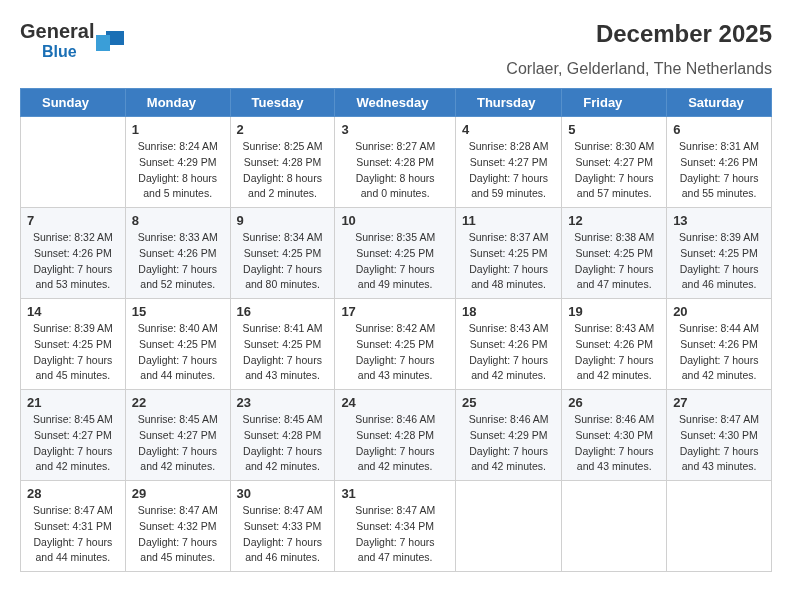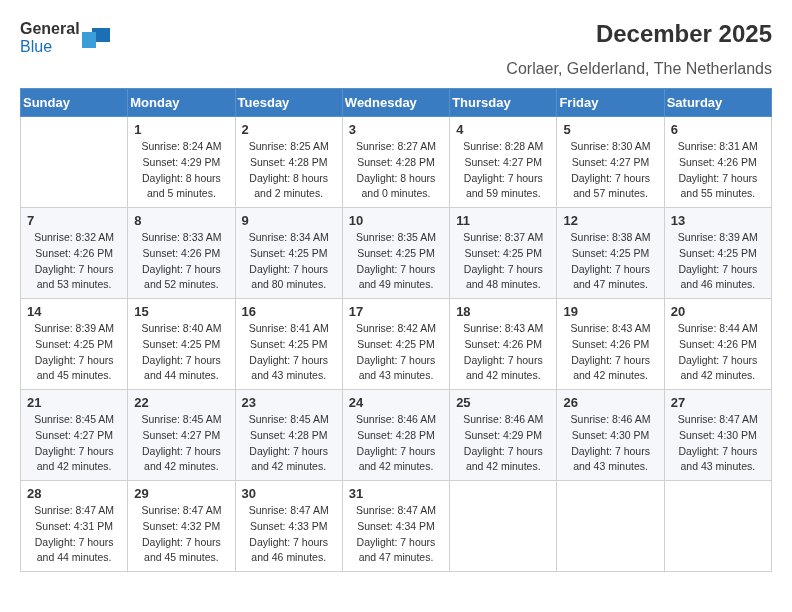--- a/index.html
+++ b/index.html
@@ -14,28 +14,29 @@
       display: flex;
       justify-content: space-between;
       align-items: flex-start;
       margin-bottom: 10px;
     }
     .logo {
       display: flex;
       align-items: center;
     }
     .logo-text-general {
-      font-size: 16px;
+      font-size: 20px;
       font-weight: bold;
       color: #333;
     }
     .logo-text-blue {
       font-size: 16px;
-      font-weight: normal;
+      font-weight: bold;
       color: #1a6fb5;
+      margin-left: 22px;
     }
     .logo-icon {
       width: 28px;
       height: 28px;
       margin-left: 2px;
     }
     .title-area {
       text-align: right;
     }
     .main-title {
@@ -51,21 +52,21 @@
     .calendar {
       width: 100%;
       border-collapse: collapse;
       border: 1px solid #ccc;
     }
     .calendar th {
       background-color: #3a7cc2;
       color: #fff;
       font-size: 13px;
       font-weight: bold;
-      padding: 6px 2px;
+      padding: 6px 21px;
       text-align: left;
       border: 1px solid #5590cc;
     }
     .calendar td {
       vertical-align: top;
       padding: 5px 6px;
       border: 1px solid #d0d0d0;
       min-width: 100px;
       min-height: 90px;
       font-size: 11px;

